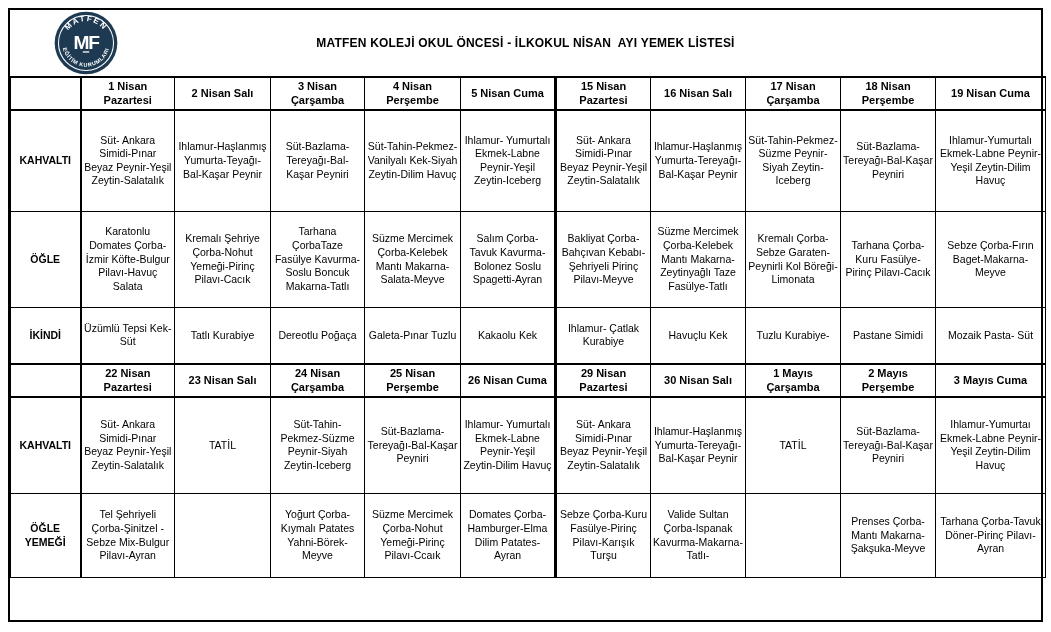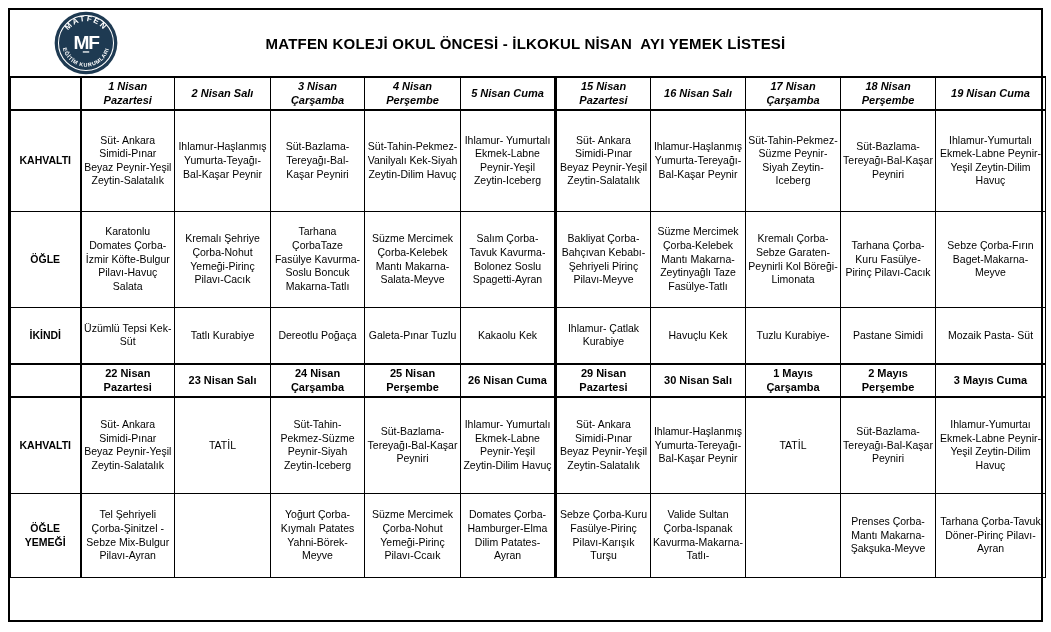--- a/index.html
+++ b/index.html
@@ -27,21 +27,21 @@
     position: absolute;
     left: 44px; top: 1px;
     width: 64px; height: 64px;
   }
   .page-title {
     position: absolute;
     left: 0; right: 0; top: 0; bottom: 0;
     display: flex;
     align-items: center;
     justify-content: center;
-    font-size: 15px;
+    font-size: 12px;
     font-weight: bold;
     letter-spacing: 0.2px;
     white-space: pre;
   }
   table.menu {
     border-collapse: collapse;
     table-layout: fixed;
     width: 100%;
   }
   table.menu td {
@@ -100,21 +100,21 @@
         <col style="width:94px">
         <col style="width:96px">
         <col style="width:95px">
       <col style="width:95px">
         <col style="width:95px">
         <col style="width:95px">
         <col style="width:95px">
         <col style="width:110px">
     </colgroup>
     <tbody>
-        <tr class="day-row" style="height: 22px; font-style: italic;">
+        <tr class="day-row" style="height: 22px;">
           <td class="label-col"></td>
           <td class="day-cell">1 Nisan Pazartesi</td>
           <td class="day-cell">2 Nisan Salı</td>
           <td class="day-cell">3 Nisan Çarşamba</td>
           <td class="day-cell">4 Nisan Perşembe</td>
           <td class="day-cell">5 Nisan Cuma</td>
           <td class="day-cell wk-split">15 Nisan Pazartesi</td>
           <td class="day-cell">16 Nisan Salı</td>
           <td class="day-cell">17 Nisan Çarşamba</td>
           <td class="day-cell">18 Nisan Perşembe</td>

